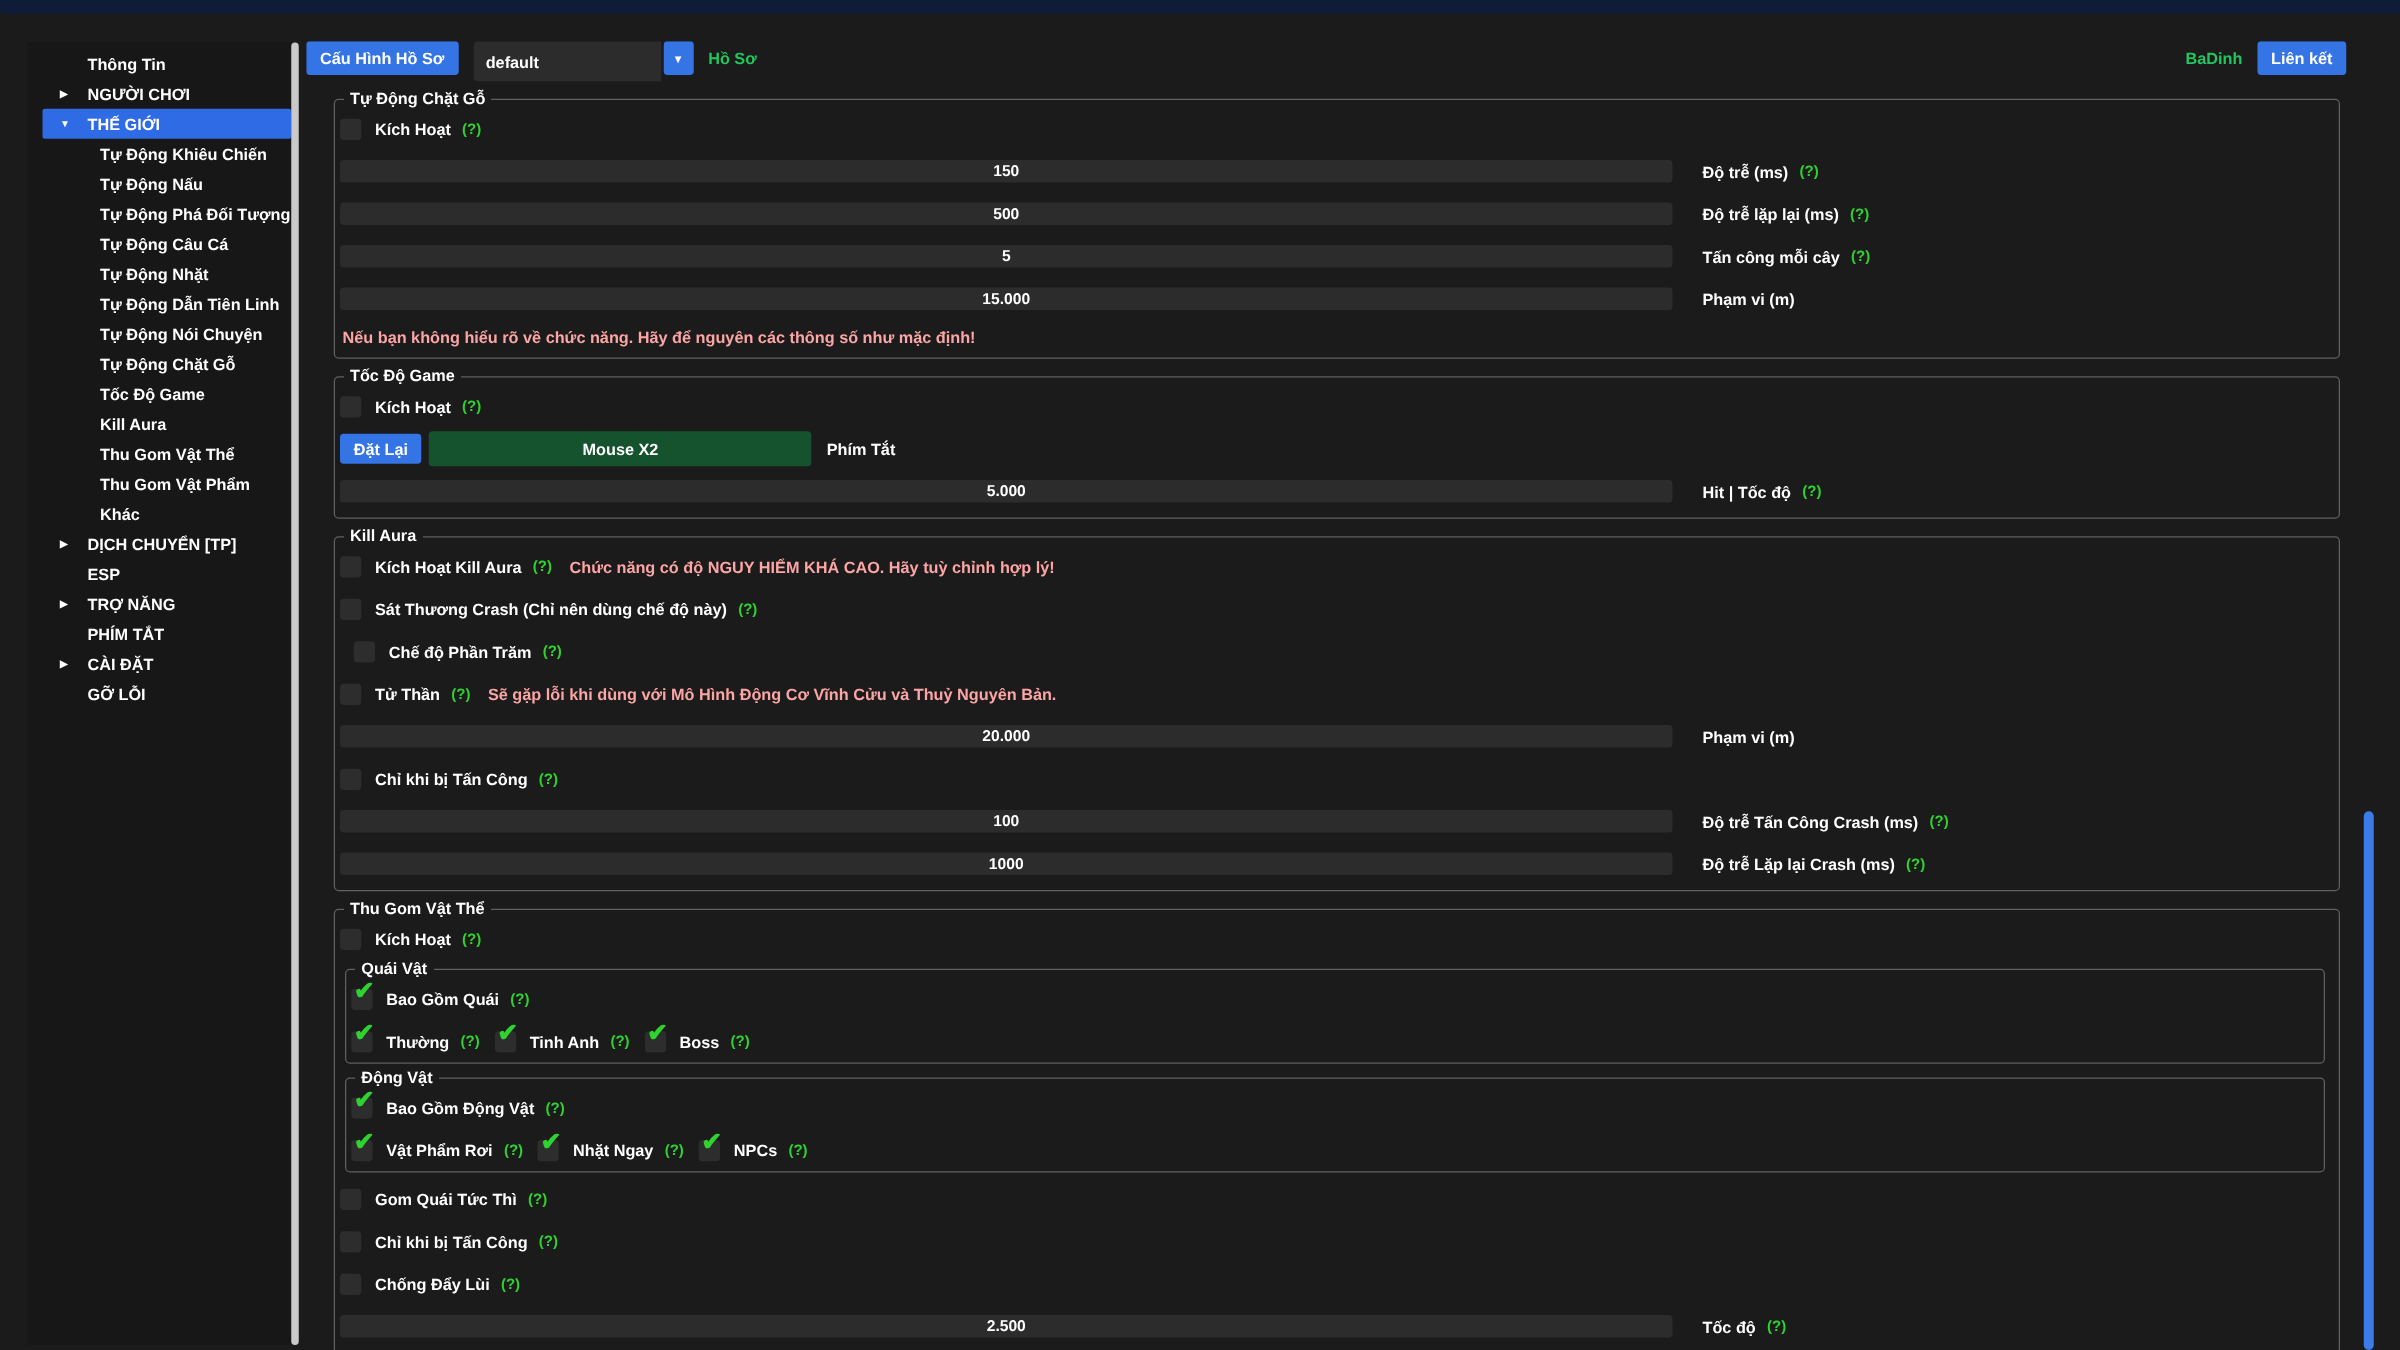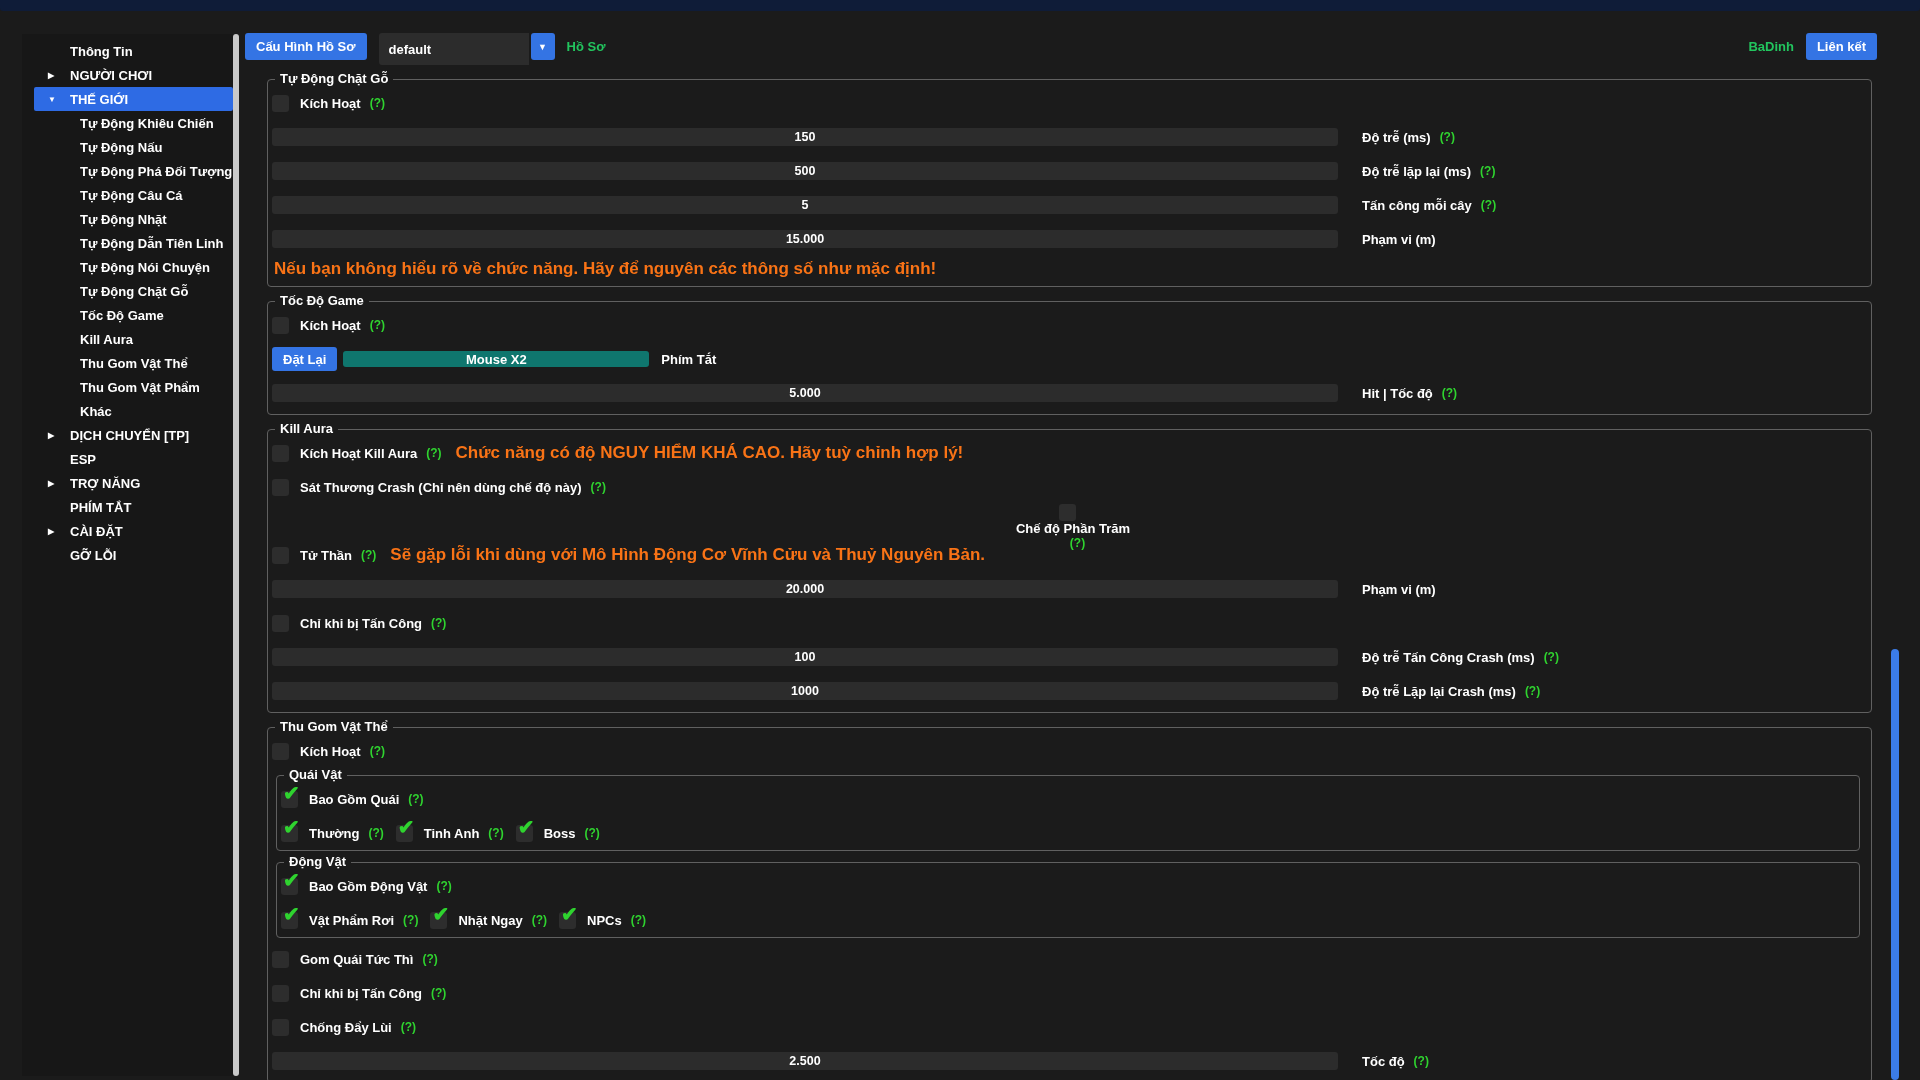--- a/index.html
+++ b/index.html
@@ -44,41 +44,41 @@
   fieldset.panel { border:1px solid #606060; border-radius:4px;
                    margin:7px 8px 0 22px; padding:0 8px 4px 2px; }
   fieldset.panel.first { margin-top:12px; }
   fieldset legend { color:#ffffff; font-weight:700; font-size:13px; line-height:14px;
                     padding:0 5px; margin-left:5px; }
   fieldset.inner { border:1px solid #606060; border-radius:4px;
                    margin:0 3px 4px 6px; padding:0 8px 0 2px; }
   fieldset.inner.gap-top { margin-top:4px; }
 
   .row { display:flex; align-items:center; height:34px; padding-left:2px; }
-  .row.indent { padding-left:13px;flex-direction:column; }
+  .row.indent { padding-left:13px; }
   .warn-row { display:flex; align-items:center; height:26px; padding-left:4px; }
 
   .cb { width:17px; height:17px; border-radius:3px; background:#2d2d2d; position:relative;
         flex:none; margin-right:11px; cursor:pointer; }
   .cb .checkmark { position:absolute; left:2px; top:-8px; font-size:20px; font-weight:700;
                    color:#2fd32f; line-height:1; }
   .lbl { color:#ffffff; font-weight:700; font-size:13px; white-space:nowrap; }
   .help { color:#2fd32f; font-weight:700; font-size:12px; margin-left:9px; white-space:nowrap; cursor:pointer; }
-  .warn { color:#f97316; font-weight:700; font-size:17px; white-space:nowrap; }
+  .warn { color:#fca5a5; font-weight:700; font-size:13px; white-space:nowrap; }
   .warn.inline { margin-left:14px; }
 
   .slider-row { display:flex; align-items:center; height:34px; }
   .slider { width:1066px; height:18px; background:#2c2c2c; border-radius:3px; margin-left:2px;
             display:flex; align-items:center; justify-content:center; cursor:pointer; }
   .slider-value { color:#ffffff; font-weight:700; font-size:12.5px; }
   .slider-side { display:flex; align-items:center; margin-left:24px; }
 
   .hotkey-row { display:flex; align-items:center; height:34px; padding-left:2px; }
   .btn.small { height:24px; }
-  .hotkey-btn { width:306px; height:16px; background:#0f766e; border:none; border-radius:3px;
+  .hotkey-btn { width:306px; height:28px; background:#14532d; border:none; border-radius:3px;
                 color:#ffffff; font-weight:700; font-size:13px; margin-left:6px;
                 font-family:inherit; cursor:pointer; }
   .hotkey-label { margin-left:12px; }
   .group { display:flex; align-items:center; margin-right:12px; }
 </style>
 </head>
 <body>
 
 <div class="topstrip"></div>
 

